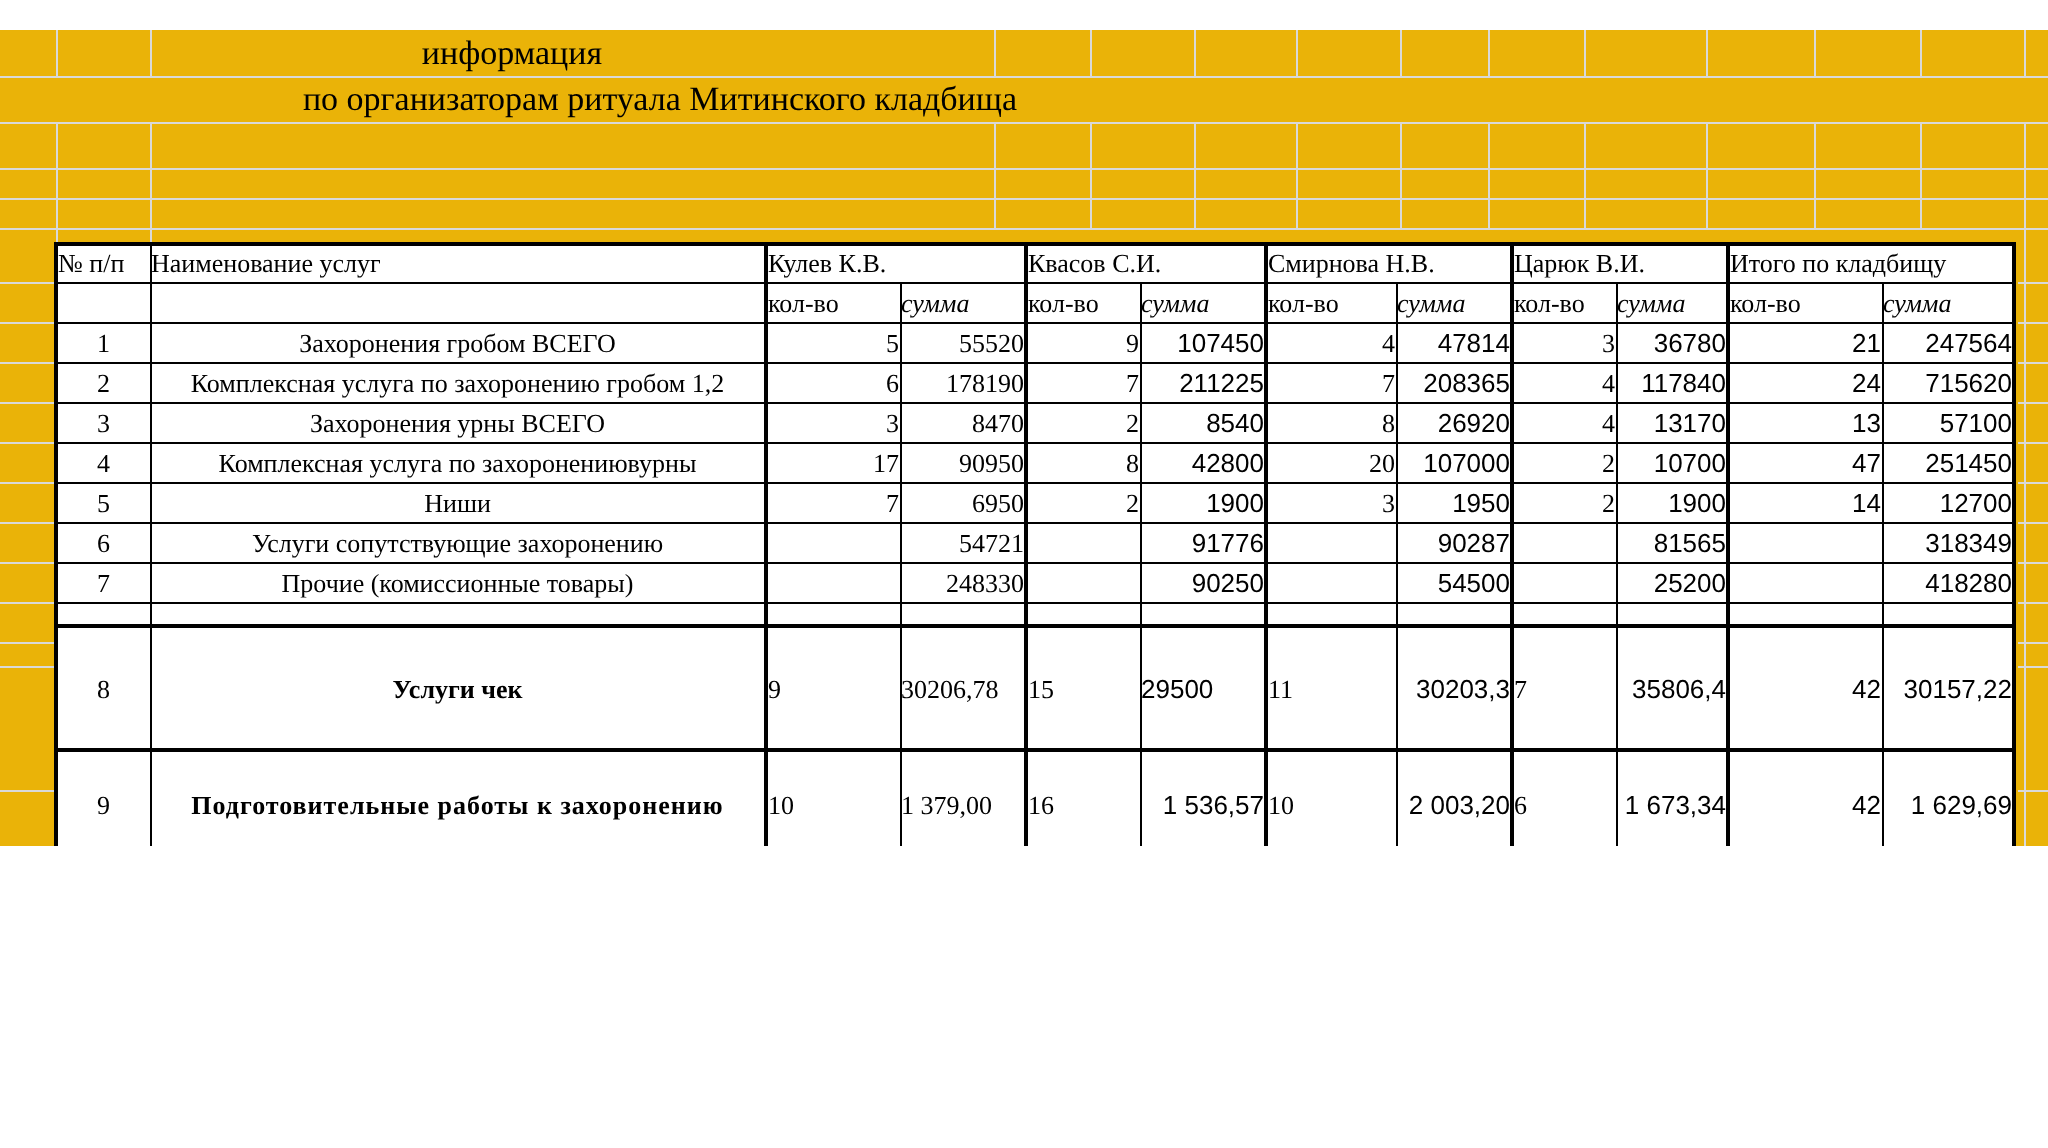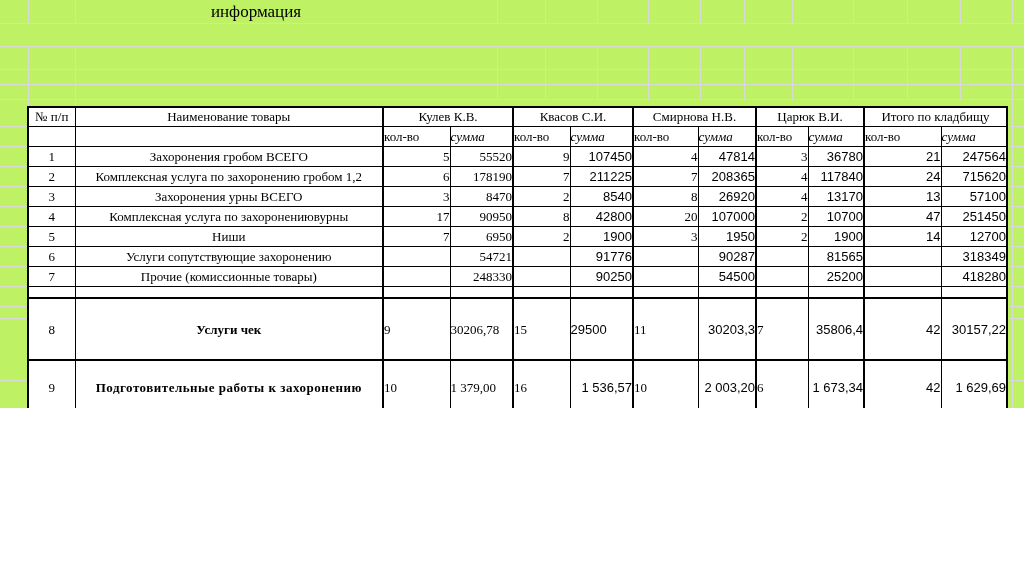--- a/index.html
+++ b/index.html
@@ -1,20 +1,21 @@
 <!DOCTYPE html>
 <html><head>
 <meta charset="utf-8">
 <style>
   * { box-sizing: border-box; }
   html, body { margin: 0; padding: 0; background: #fff; }
   .stage {
     position: relative; width: 1024px; height: 408px;
-    background: #bef264; color: #000; overflow: hidden;
+    background: #eab308; color: #000; overflow: hidden;
     font-family: "Liberation Serif", "DejaVu Serif", serif;
+    margin-top: 15px;
   }
   .gridsvg { position: absolute; left: 0; top: 0; }
   .title-line {
     position: absolute; transform: translateX(-50%);
     white-space: nowrap; font-size: 17px;
   }
   #t1 { left: 256px; top: 2px; }
   #t2 { left: 330px; top: 25px; }
   #t3 { left: 245px; top: 48px; }
 
@@ -23,21 +24,21 @@
     border-collapse: collapse; table-layout: fixed;
     border: 2px solid #000; background: #fff;
   }
   .report td {
     border: 1px solid #000; padding: 0;
     font-size: 13px; line-height: 17px;
     vertical-align: middle; white-space: nowrap; overflow: hidden;
   }
   .gl { border-left-width: 2px !important; }   
   .t2 { border-top-width: 2px !important; }    
-  .hdr { text-align: center; }
+  .hdr { text-align: left; }
   .sub { font-size: 12px; }
   .shead { font-family: Liberation Serif, serif; font-size: 13px; }
   .sans { font-family: "Liberation Sans", "DejaVu Sans", sans-serif; font-size: 12.5px; }
   .nc { text-align: center; }
   .nm { text-align: center; padding: 0 2px 0 3px; }
   .r { text-align: right; padding-right: 3px; }
   .c { text-align: left; }
   .l { text-align: left; padding-left: 3px; font-style: italic; }
   .b { font-weight: bold; }
   .sp { letter-spacing: 0.5px; }
@@ -48,41 +49,42 @@
 </head>
 <body>
 
 <div class="stage">
 
   <svg class="gridsvg" width="1024" height="574">
     <path fill="none" stroke="#d9d9d9" stroke-width="1" shape-rendering="crispEdges" d="M0 23.5H1024M0 46.5H1024M0 69.5H1024M0 84.5H1024M0 99.5H1024M0 453.5H1024M0 126.5H27M0 146.5H27M0 166.5H27M0 186.5H27M0 206.5H27M0 226.5H27M0 246.5H27M0 266.5H27M0 286.5H27M0 306.5H27M0 318.5H27M0 380.5H27M0 435.5H27M1009 126.5H1024M1009 146.5H1024M1009 166.5H1024M1009 186.5H1024M1009 206.5H1024M1009 226.5H1024M1009 246.5H1024M1009 266.5H1024M1009 286.5H1024M1009 306.5H1024M1009 318.5H1024M1009 380.5H1024M1009 435.5H1024M28.5 0V23M28.5 47V106M75.5 0V23M75.5 47V106M497.5 0V23M497.5 47V99M545.5 0V23M545.5 47V99M597.5 0V23M597.5 47V99M648.5 0V23M648.5 47V99M700.5 0V23M700.5 47V99M744.5 0V23M744.5 47V99M792.5 0V23M792.5 47V99M853.5 0V23M853.5 47V99M907.5 0V23M907.5 47V99M960.5 0V23M960.5 47V99M1012.5 0V23M1012.5 47V453M28.5 436V453M75.5 436V453M383.5 436V453M450.5 436V453M513.5 436V453M570.5 436V453M633.5 436V453M698.5 436V453M756.5 436V453M808.5 436V453M864.5 436V453M941.5 436V453M1007.5 436V453"></path>
   </svg>
 
   <div id="t1" class="title-line">информация</div>
+  <div id="t2" class="title-line">по организаторам ритуала Митинского кладбища</div>
 
   <table class="report">
     <colgroup>
       <col style="width:47px">
         <col style="width:308px">
       <col style="width:67px">
         <col style="width:63px">
       <col style="width:57px">
         <col style="width:63px">
       <col style="width:65px">
         <col style="width:58px">
       <col style="width:52px">
         <col style="width:56px">
       <col style="width:77px">
         <col style="width:66px">
     </colgroup>
 
     <tbody>
         <tr class="h19">
       <td class="hdr sub">№ п/п</td>
-      <td class="hdr">Наименование товары</td>
+      <td class="hdr">Наименование услуг</td>
       <td class="hdr gl" colspan="2">Кулев К.В.</td>
       <td class="hdr gl shead" colspan="2">Квасов С.И.</td>
       <td class="hdr gl shead" colspan="2">Смирнова Н.В.</td>
       <td class="hdr gl shead" colspan="2">Царюк В.И.</td>
       <td class="hdr gl shead" colspan="2">Итого по кладбищу</td>
     </tr>
 
     <tr class="h20">
       <td></td>
       <td></td>

